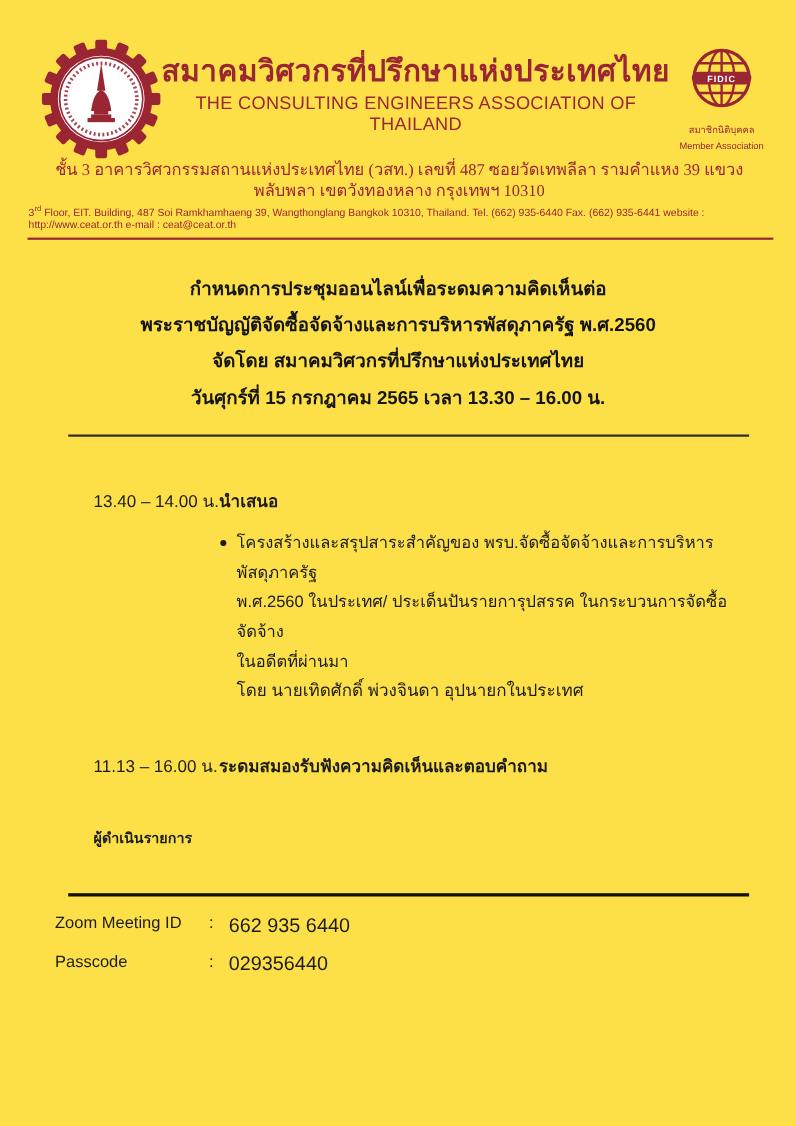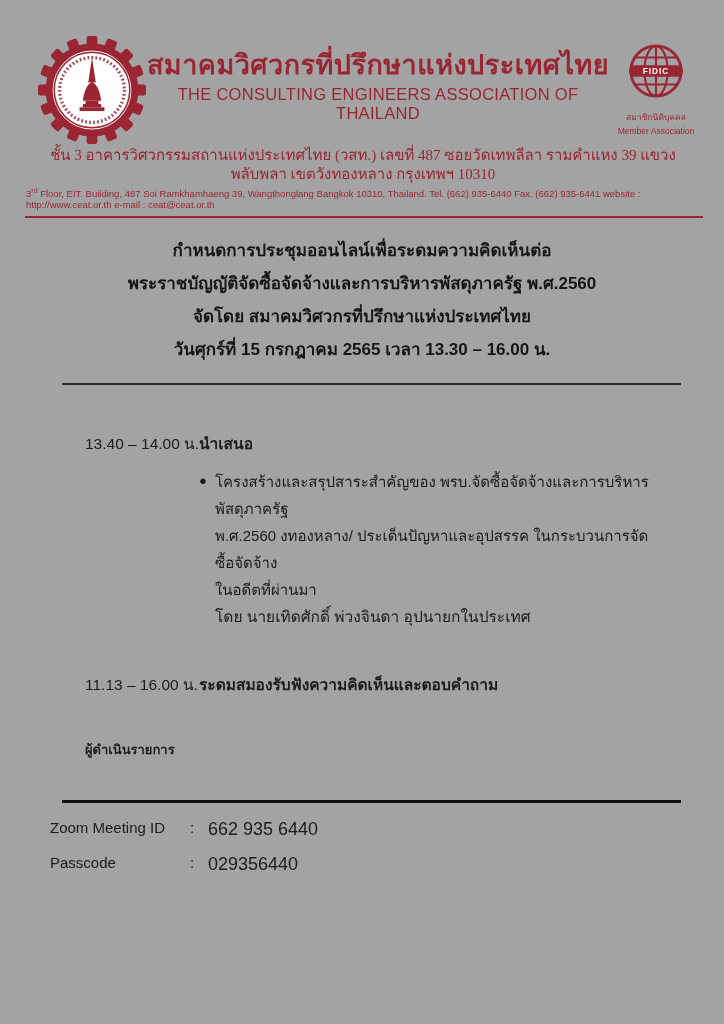--- a/index.html
+++ b/index.html
@@ -4,21 +4,21 @@
 <style>
   * { margin: 0; padding: 0; box-sizing: border-box; }
   html, body { background: #ffffff; }
   body {
     width: 724px; height: 1024px;
     font-family: "Liberation Sans", sans-serif;
     color: #1c1c1c;
     position: relative;
     overflow: hidden;
   }
-  .page { width: 724px; height: 1024px; background: #a3a3a3; }
+  .page { width: 724px; height: 1024px; background: #fde047; }
 
   
   .letterhead {
     display: flex; align-items: flex-start;
     padding: 36px 22px 0 38px;
   }
   .gear-logo { width: 108px; height: 108px; flex: 0 0 auto; }
   .head-center { flex: 1 1 auto; text-align: center; padding-top: 14px; }
   .org-th {
     color: #9a2533; font-weight: bold; font-size: 27px; line-height: 1.15;
@@ -40,21 +40,21 @@
   }
   .addr-en { color: #9a2533; font-size: 9.5px; margin-top: 3px; }
   .addr-en sup { font-size: 7px; }
 
   .rule-red {
     border: none; height: 2px; background: #9a2533;
     margin: 6px 21px 0 25px;
   }
 
   
-  .title-block { text-align: center; margin-top: 16px; }
+  .title-block { text-align: center; margin-top: 28px; }
   .title-line { font-weight: bold; font-size: 17px; line-height: 33px; color: #151515; }
 
   .rule-black-1 {
     border: none; height: 2.5px; background: #2b2b2b;
     margin: 17px 43px 0 62px;
   }
 
   
   .agenda { padding: 46px 60px 0 85px; }
   .agenda-row { display: grid; grid-template-columns: 114px 1fr; margin-bottom: 42px; }
@@ -160,21 +160,21 @@
 
 
     <div class="agenda-row">
       <div class="agenda-time">13.40 – 14.00 น.</div>
       <div>
         <div class="agenda-topic">นำเสนอ</div>
         <div class="bullet-item">
           <div class="bullet-dot">●</div>
           <div>
             <div class="bullet-lines">โครงสร้างและสรุปสาระสำคัญของ พรบ.จัดซื้อจัดจ้างและการบริหารพัสดุภาครัฐ</div>
-            <div class="bullet-lines">พ.ศ.2560 งทองหลาง/ ประเด็นปัญหาและอุปสรรค ในกระบวนการจัดซื้อจัดจ้าง</div>
+            <div class="bullet-lines">พ.ศ.2560 ในประเทศ/ ประเด็นปันรายการุปสรรค ในกระบวนการจัดซื้อจัดจ้าง</div>
             <div class="bullet-lines">ในอดีตที่ผ่านมา</div>
             <div class="bullet-by">โดย นายเทิดศักดิ์ พ่วงจินดา อุปนายกในประเทศ</div>
           </div>
         </div>
       </div>
     </div>
 
     <div class="agenda-row">
       <div class="agenda-time">11.13 – 16.00 น.</div>
       <div>

